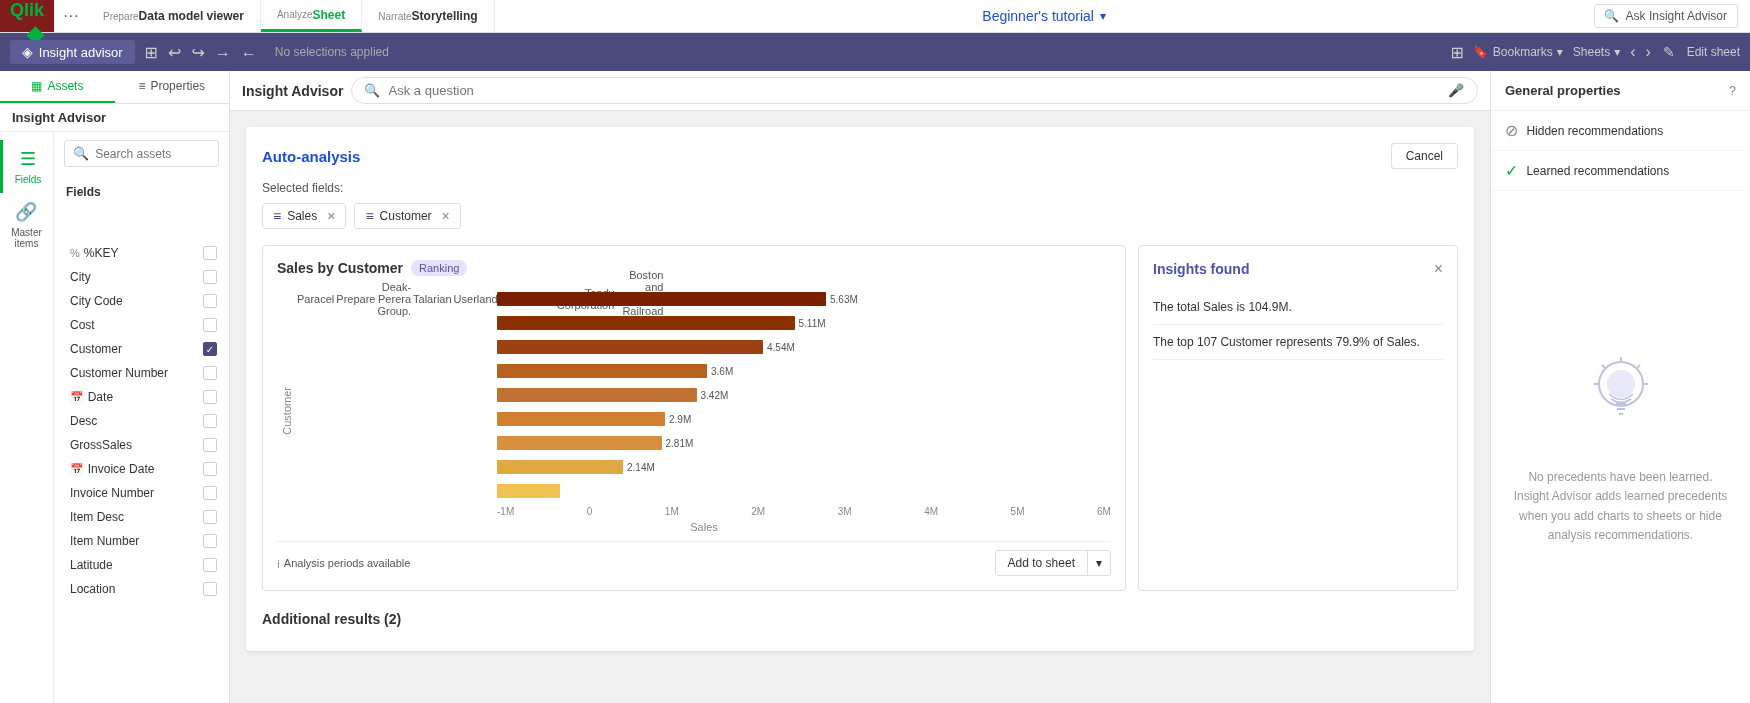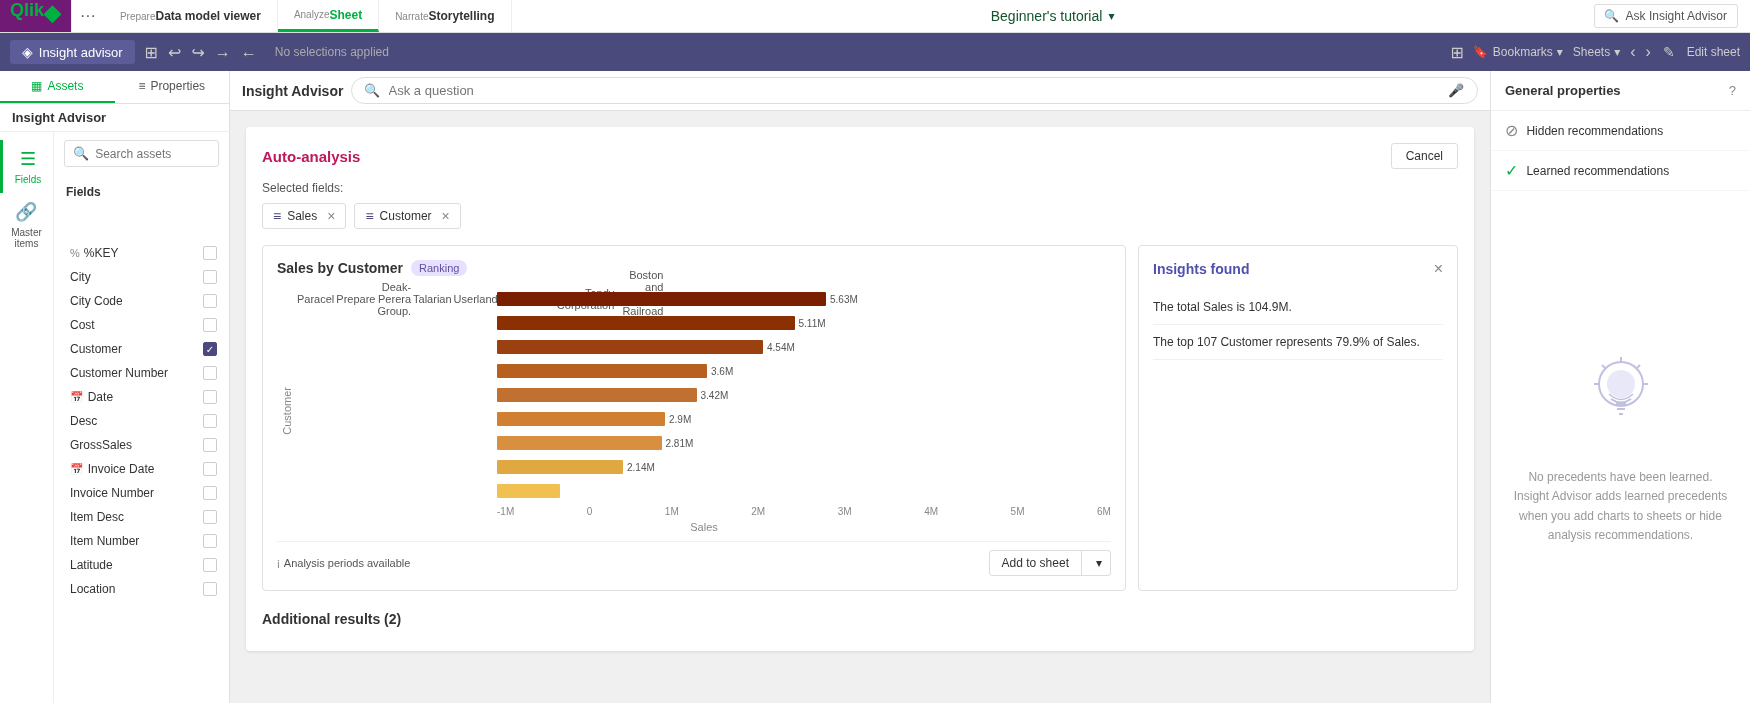--- a/index.html
+++ b/index.html
@@ -4,34 +4,34 @@
   <style>
     * { box-sizing: border-box; margin: 0; padding: 0; font-family: 'Segoe UI', Arial, sans-serif; }
     body { width: 1750px; height: 703px; overflow: hidden; background: #f5f5f5; font-size: 13px; }
 
     
     .top-nav {
       display: flex; align-items: center; height: 33px;
       background: #fff; border-bottom: 1px solid #ddd;
     }
     .top-nav-logo {
-      display: flex; align-items: flex-start; padding: 0 10px; height: 100%;
-      background: #701a75; border-right: 1px solid #eee;
+      display: flex; align-items: flex-end; padding: 0 10px; height: 100%;
+      background: #7f1d1d; border-right: 1px solid #eee; flex-direction: column;
     }
     .qlik-logo { font-weight: bold; font-size: 18px; color: #00b140; }
     .top-nav-dots { padding: 0 8px; color: #555; font-size: 16px; cursor: pointer; }
     .nav-section {
       display: flex; align-items: center; height: 100%; padding: 0 16px;
       font-size: 12px; color: #555; border-right: 1px solid #eee; cursor: pointer;
     }
     .nav-section .section-label { font-size: 10px; color: #888; display: block; }
     .nav-section .section-name { font-weight: 600; color: #333; display: block; }
     .nav-analyze { border-bottom: 3px solid #00b140; }
     .nav-center { flex: 1; display: flex; justify-content: center; align-items: center; }
-    .nav-title { font-size: 14px; color: #14532d; display: flex; align-items: center; gap: 6px; cursor: pointer; }
+    .nav-title { font-size: 14px; color: #1d4ed8; display: flex; align-items: center; gap: 6px; cursor: pointer; }
     .nav-right { display: flex; align-items: center; gap: 8px; padding-right: 12px; }
     .ask-advisor-btn {
       display: flex; align-items: center; gap: 6px;
       border: 1px solid #ddd; border-radius: 3px; padding: 4px 10px;
       font-size: 12px; color: #555; cursor: pointer; background: #fff;
     }
 
     
     .toolbar {
       display: flex; align-items: center; height: 38px;
@@ -116,21 +116,21 @@
 
     
     .auto-analysis-container { flex: 1; overflow-y: auto; padding: 16px; }
     .auto-analysis-card {
       background: #fff; border-radius: 4px; box-shadow: 0 1px 3px rgba(0,0,0,0.1);
       padding: 16px; margin-bottom: 12px;
     }
     .auto-analysis-header {
       display: flex; align-items: center; justify-content: space-between; margin-bottom: 12px;
     }
-    .auto-analysis-title { font-size: 15px; font-weight: 600; color: #be185d; }
+    .auto-analysis-title { font-size: 15px; font-weight: 600; color: #1d4ed8; }
     .cancel-btn {
       border: 1px solid #ddd; background: #fff; padding: 5px 14px;
       border-radius: 3px; cursor: pointer; font-size: 12px; color: #333;
     }
     .selected-fields-label { font-size: 12px; color: #555; margin-bottom: 8px; }
     .selected-fields { display: flex; gap: 8px; margin-bottom: 16px; }
     .field-chip {
       display: flex; align-items: center; gap: 6px;
       border: 1px solid #ddd; border-radius: 3px; padding: 4px 10px;
       background: #fff; font-size: 12px; color: #333;
@@ -166,21 +166,21 @@
     .insights-title { font-size: 14px; font-weight: 600; color: #5050b0; }
     .insights-close { color: #888; cursor: pointer; font-size: 16px; }
     .insight-item { font-size: 12px; color: #333; padding: 8px 0; border-bottom: 1px solid #f0f0f0; line-height: 1.5; }
 
     .chart-footer {
       display: flex; align-items: center; justify-content: space-between;
       margin-top: 8px; padding-top: 8px; border-top: 1px solid #f0f0f0;
     }
     .analysis-period { display: flex; align-items: center; gap: 4px; font-size: 11px; color: #555; }
     .add-to-sheet-btn {
-      display: flex; align-items: center; gap: 6px;
+      display: flex; align-items: center; gap: 0;
       background: #fff; border: 1px solid #ddd; border-radius: 3px; cursor: pointer; font-size: 12px; color: #333;
     }
     .add-to-sheet-main { padding: 5px 12px; border-right: 1px solid #ddd; }
     .add-to-sheet-arrow { padding: 5px 8px; }
     .additional-results { font-size: 14px; font-weight: 600; color: #333; padding: 8px 0; }
 
     
     .right-panel {
       width: 260px; background: #fff; border-left: 1px solid #e0e0e0;
       flex-shrink: 0; display: flex; flex-direction: column;

